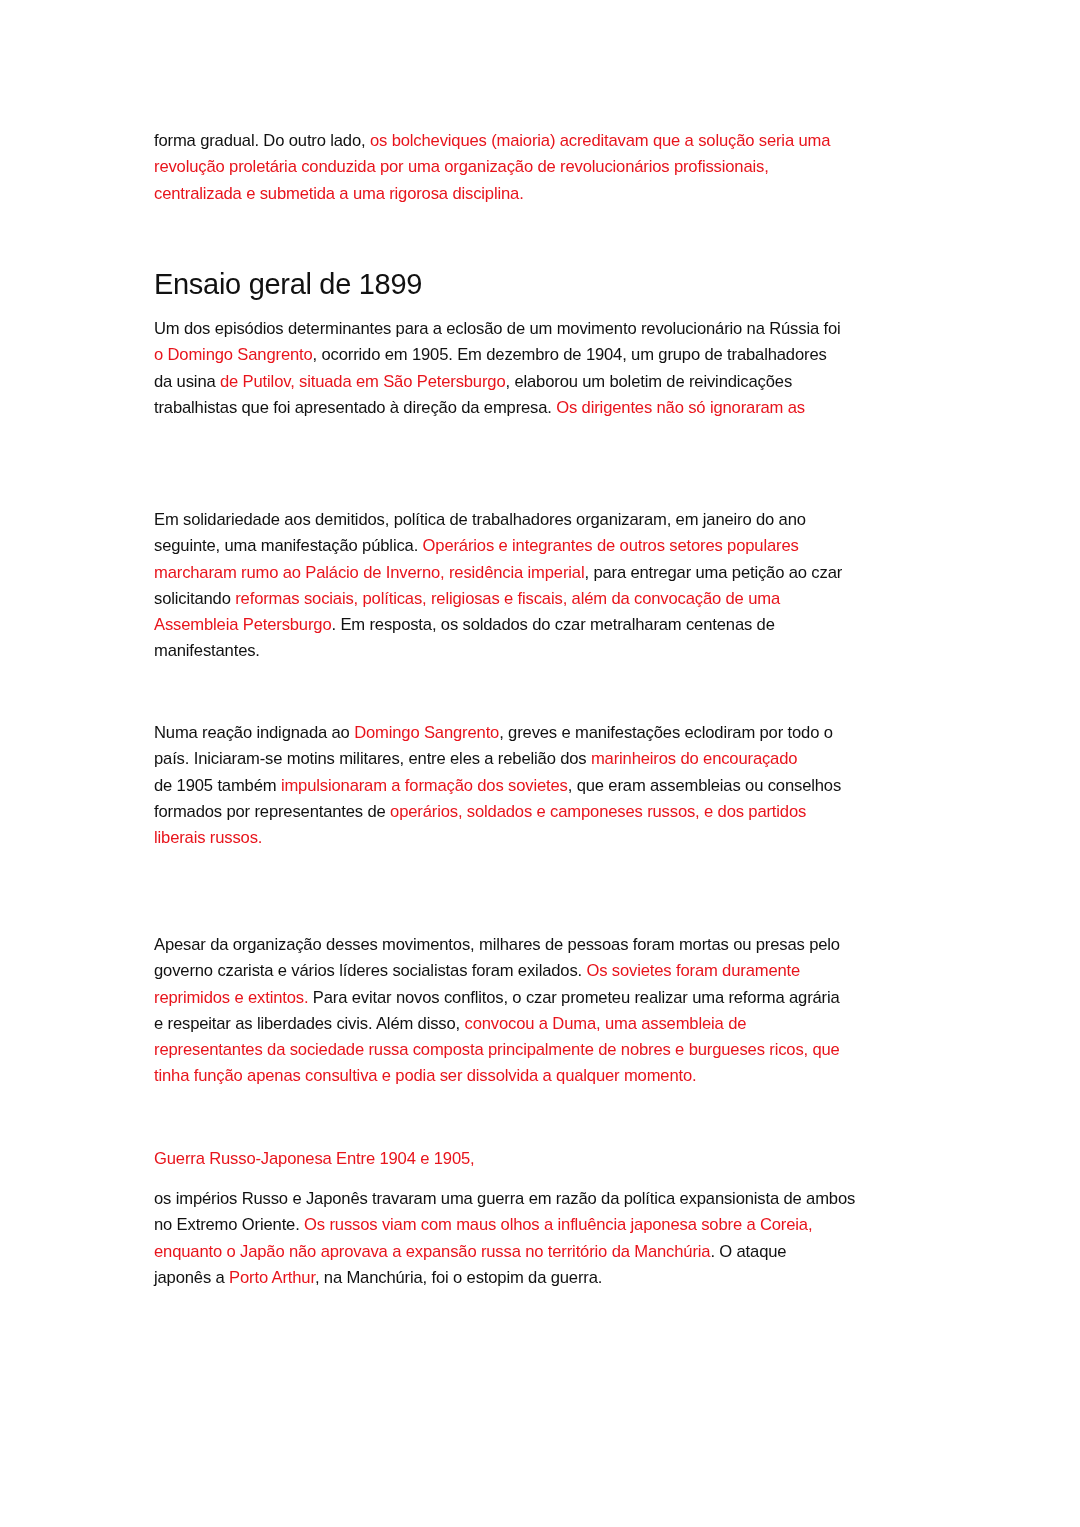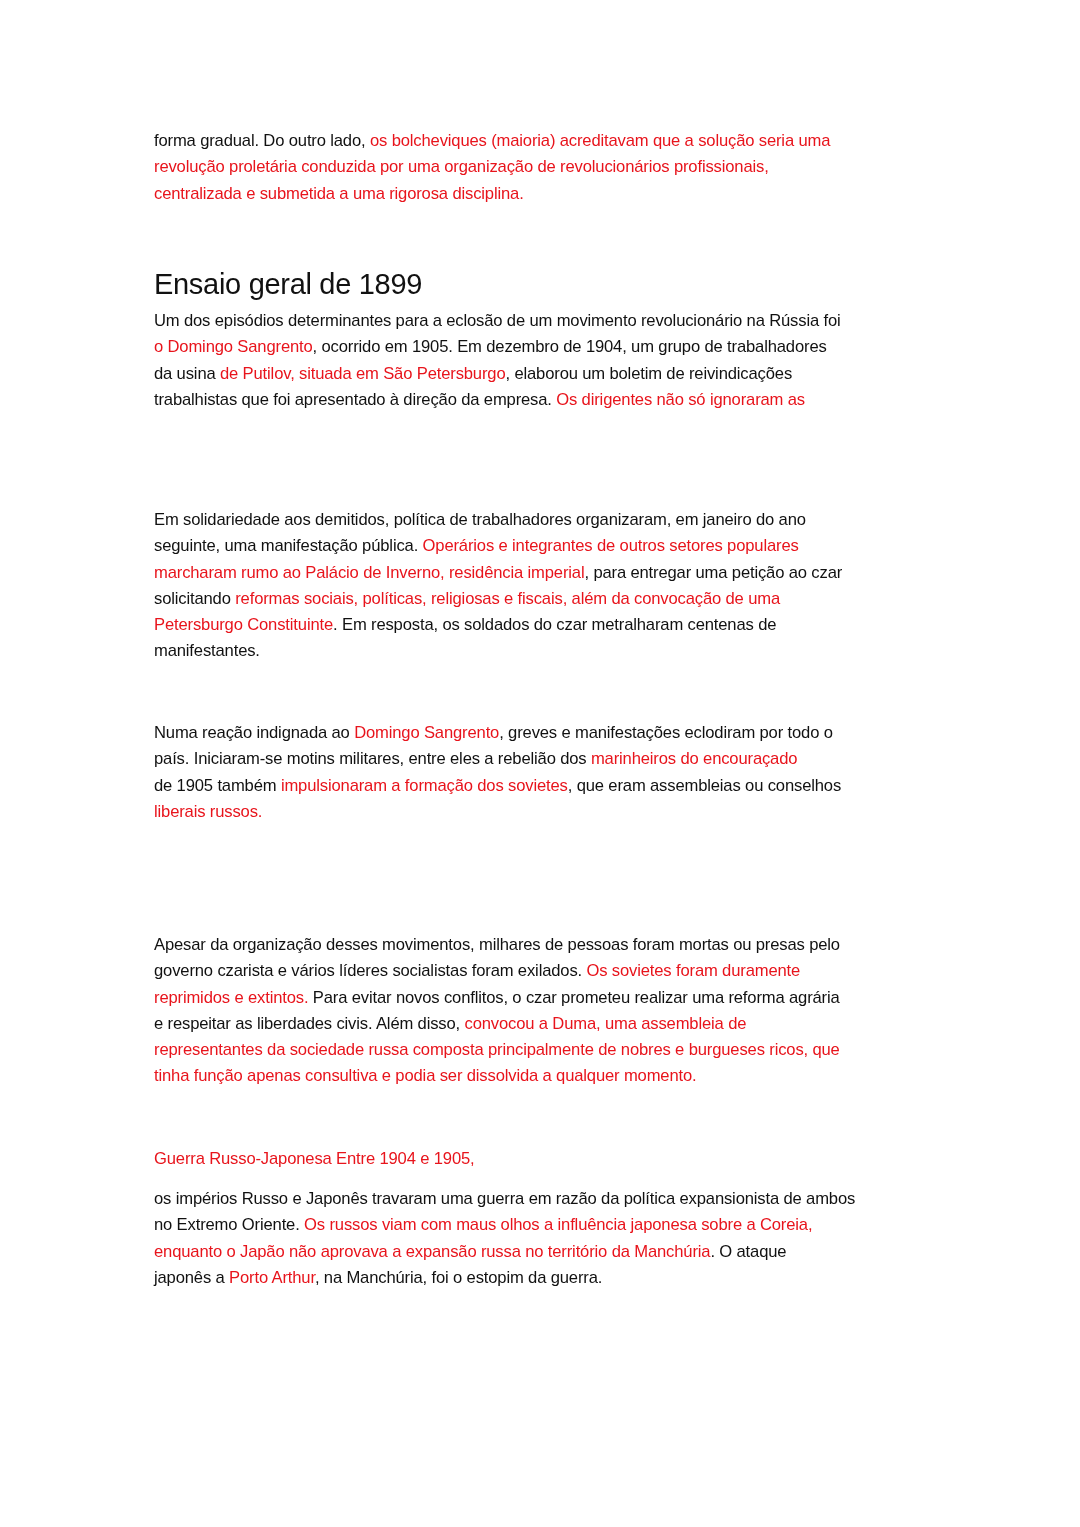--- a/index.html
+++ b/index.html
@@ -15,38 +15,39 @@
 </head>
 <body>
 
 <div class="page">
   <div class="para" style="top:128px;">
       <span class="line"><span class="k">forma gradual. Do outro lado, </span><span class="r">os bolcheviques (maioria) acreditavam que a solução seria uma</span></span>
       <span class="line"><span class="r">revolução proletária conduzida por uma organização de revolucionários profissionais,</span></span>
       <span class="line"><span class="r">centralizada e submetida a uma rigorosa disciplina.</span></span>
     </div>
   <div class="heading">Ensaio geral de 1899</div>
-  <div class="para" style="top:308px;">
+  <div class="para" style="top:316px;">
       <span class="line"><span class="k">Um dos episódios determinantes para a eclosão de um movimento revolucionário na Rússia foi</span></span>
       <span class="line"><span class="r">o Domingo Sangrento</span><span class="k">, ocorrido em 1905. Em dezembro de 1904, um grupo de trabalhadores</span></span>
       <span class="line"><span class="k">da usina </span><span class="r">de Putilov, situada em São Petersburgo</span><span class="k">, elaborou um boletim de reivindicações</span></span>
       <span class="line"><span class="k">trabalhistas que foi apresentado à direção da empresa. </span><span class="r">Os dirigentes não só ignoraram as</span></span>
     </div>
   <div class="para" style="top:507px;">
       <span class="line"><span class="k">Em solidariedade aos demitidos, política de trabalhadores organizaram, em janeiro do ano</span></span>
       <span class="line"><span class="k">seguinte, uma manifestação pública. </span><span class="r">Operários e integrantes de outros setores populares</span></span>
       <span class="line"><span class="r">marcharam rumo ao Palácio de Inverno, residência imperial</span><span class="k">, para entregar uma petição ao czar</span></span>
       <span class="line"><span class="k">solicitando </span><span class="r">reformas sociais, políticas, religiosas e fiscais, além da convocação de uma</span></span>
-      <span class="line"><span class="r">Petersburgo Constituinte</span><span class="k">. Em resposta, os soldados do czar metralharam centenas de</span></span>
+      <span class="line"><span class="r">Assembleia Petersburgo</span><span class="k">. Em resposta, os soldados do czar metralharam centenas de</span></span>
       <span class="line"><span class="k">manifestantes.</span></span>
     </div>
   <div class="para" style="top:720px;">
       <span class="line"><span class="k">Numa reação indignada ao </span><span class="r">Domingo Sangrento</span><span class="k">, greves e manifestações eclodiram por todo o</span></span>
       <span class="line"><span class="k">país. Iniciaram-se motins militares, entre eles a rebelião dos </span><span class="r">marinheiros do encouraçado</span></span>
       <span class="line"><span class="k">de 1905 também </span><span class="r">impulsionaram a formação dos sovietes</span><span class="k">, que eram assembleias ou conselhos</span></span>
+      <span class="line"><span class="k">formados por representantes de </span><span class="r">operários, soldados e camponeses russos, e dos partidos</span></span>
       <span class="line"><span class="r">liberais russos.</span></span>
     </div>
   <div class="para" style="top:932px;">
       <span class="line"><span class="k">Apesar da organização desses movimentos, milhares de pessoas foram mortas ou presas pelo</span></span>
       <span class="line"><span class="k">governo czarista e vários líderes socialistas foram exilados. </span><span class="r">Os sovietes foram duramente</span></span>
       <span class="line"><span class="r">reprimidos e extintos.</span><span class="k"> Para evitar novos conflitos, o czar prometeu realizar uma reforma agrária</span></span>
       <span class="line"><span class="k">e respeitar as liberdades civis. Além disso, </span><span class="r">convocou a Duma, uma assembleia de</span></span>
       <span class="line"><span class="r">representantes da sociedade russa composta principalmente de nobres e burgueses ricos, que</span></span>
       <span class="line"><span class="r">tinha função apenas consultiva e podia ser dissolvida a qualquer momento.</span></span>
     </div>

